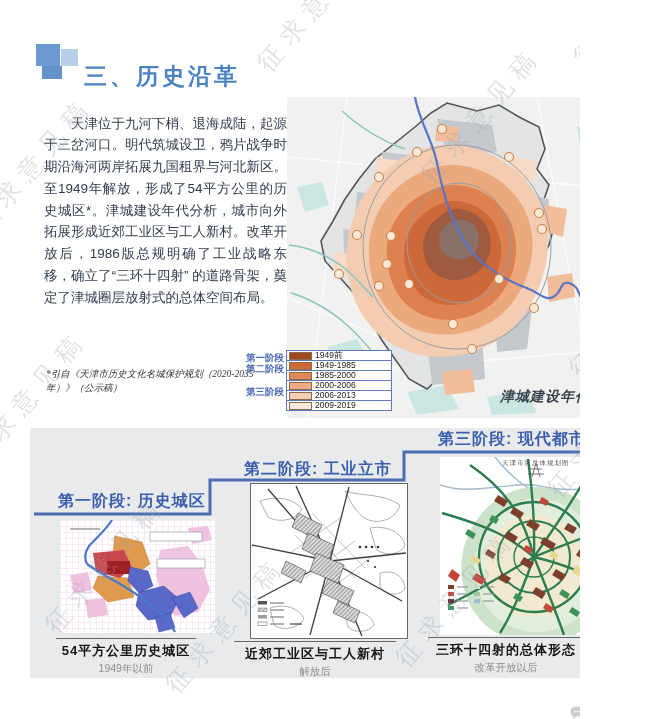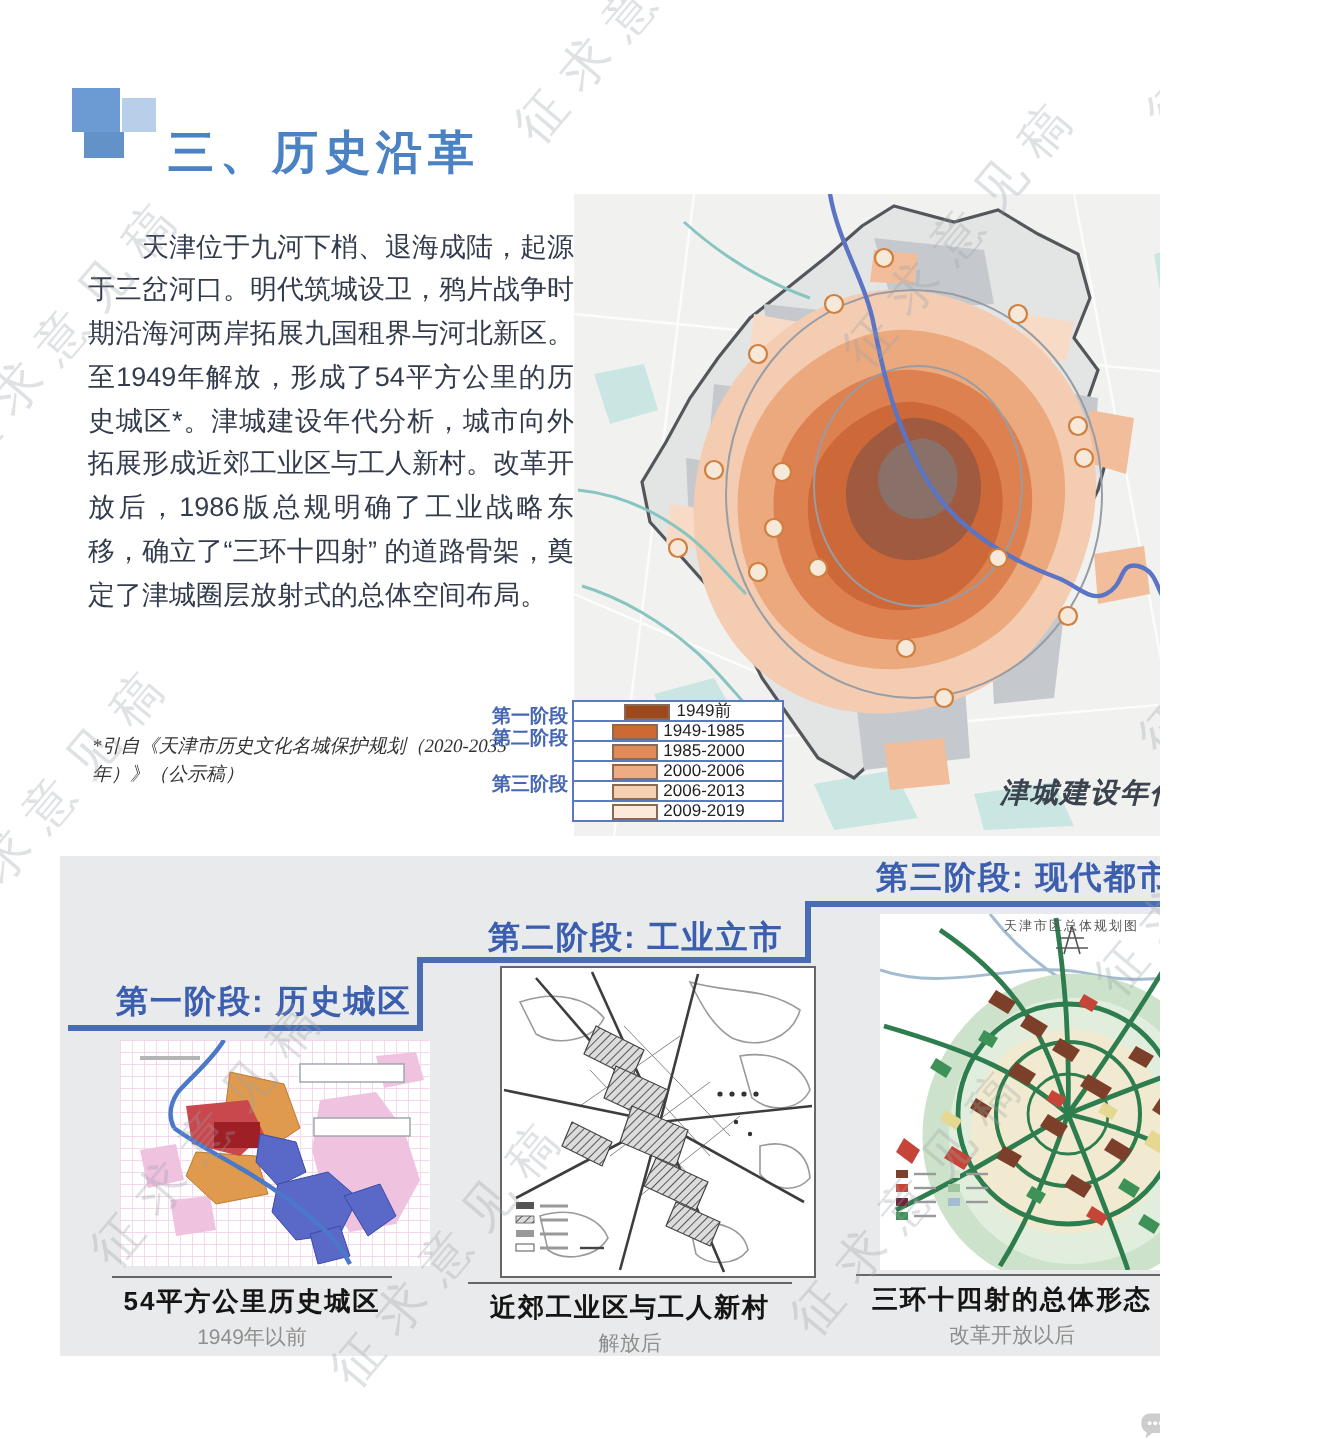--- a/index.html
+++ b/index.html
@@ -18,21 +18,21 @@
   .footnote{position:absolute;left:46px;top:357px;width:212px;font-size:9.5px;line-height:14px;
         color:#333;font-family:"Liberation Serif",serif;font-style:italic;}
   
   .age-map{position:absolute;left:287px;top:97px;width:358px;height:321px;}
   .age-map svg{display:block;}
   .age-caption{position:absolute;left:500px;top:388px;width:150px;font-size:14px;font-weight:bold;
         font-style:italic;font-family:"Liberation Serif",serif;color:#3a434e;letter-spacing:1px;}
   
   .legend{position:absolute;left:286px;top:351px;width:106px;}
   .legend-row{display:flex;align-items:center;gap:3px;background:#fff;border:1px solid #5b79c1;
-        margin-top:-1px;padding:0 2px;height:9px;justify-content:center;}
+        margin-top:-1px;padding:0 2px;height:9px;}
   .legend-swatch{width:21px;height:6px;border:1px solid #8a6a55;flex:0 0 auto;}
   .legend-label{font-size:8.5px;color:#222;line-height:1;white-space:nowrap;}
   .stage-tag{position:absolute;left:246px;font-size:9.5px;font-weight:bold;color:#4667b2;white-space:nowrap;}
   .tag1{top:352px;} .tag2{top:363px;} .tag3{top:386px;}
   
   .panel{position:absolute;left:30px;top:428px;width:618px;height:250px;background:#e9eaeb;}
   .stair{position:absolute;left:30px;top:428px;width:618px;height:250px;pointer-events:none;}
   .stage-heading{position:absolute;font-size:16px;font-weight:bold;color:#3b5fae;white-space:nowrap;letter-spacing:1px;}
   .sh1{left:58px;top:491px;} .sh2{left:244px;top:459px;} .sh3{left:438px;top:429px;}
   .minimap{position:absolute;background:#fff;}

